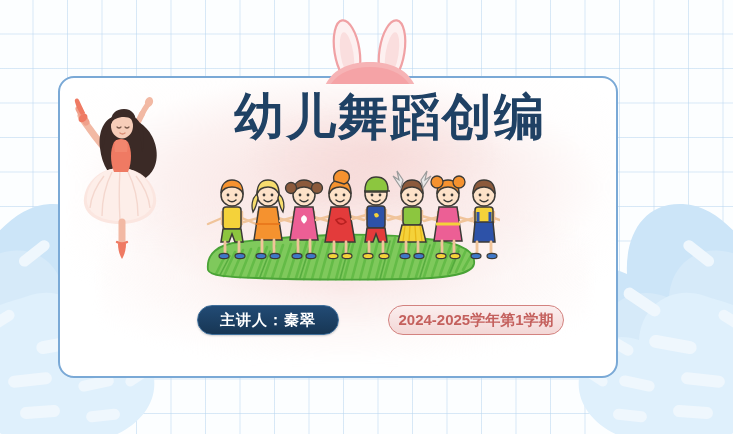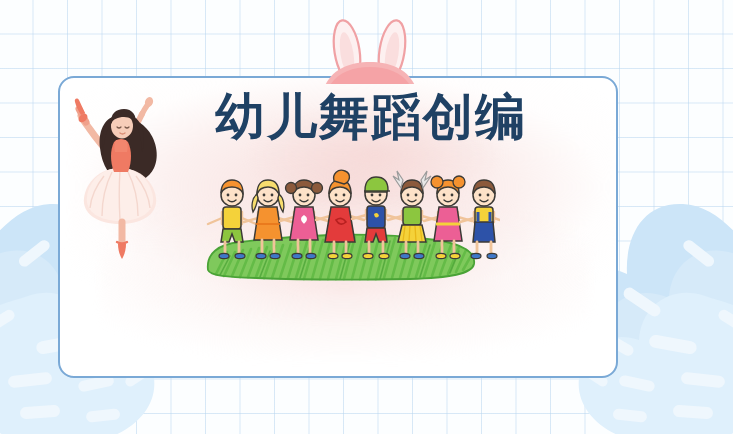--- a/index.html
+++ b/index.html
@@ -63,21 +63,21 @@
   
   .title{
     position:absolute;left:196px;top:88px;width:350px;
     z-index:5;
     font-family:Liberation Sans, sans-serif;
     font-size:50px;line-height:58px;
     font-weight:700;
     color:#1f4164;
     letter-spacing:2px;
     white-space:nowrap;
-    text-align:center;
+    text-align:right;
   }
   
   .kids{position:absolute;left:200px;top:162px;width:300px;height:120px;z-index:5;}
   .kids svg{width:100%;height:100%;display:block;}
   
   .pill-row{position:absolute;left:0;top:303px;width:100%;height:34px;z-index:7;}
   .pill{
     position:absolute;height:30px;border-radius:16px;
     display:flex;align-items:center;justify-content:center;
     box-sizing:border-box;
@@ -425,14 +425,18 @@
         <ellipse cx="292" cy="94" rx="5" ry="2.6" fill="#3f78c8" stroke="#3c3a36" stroke-width="1.2"></ellipse>
         <circle cx="284" cy="33" r="11" fill="#fde2c8" stroke="#3c3a36" stroke-width="1.5"></circle>
         <path d="M273 32 C273 22 278 18 284 18 C291 18 295 23 295 32 C292 26 288 25 284 25 C279 25 275 27 273 32 Z" fill="#8b5a3c" stroke="#3c3a36" stroke-width="1.4"></path>
         <circle cx="280" cy="33" r="1.4" fill="#3c3a36"></circle>
           <circle cx="288" cy="33" r="1.4" fill="#3c3a36"></circle>
         <path d="M280 38 q4 3.5 8 0" stroke="#3c3a36" stroke-width="1.4" fill="none" stroke-linecap="round"></path>
       </g>
     </svg>
   </div>
 
+  <div class="pill-row">
+    <div class="pill pill-speaker">主讲人：秦翠</div>
+    <div class="pill pill-term">2024-2025学年第1学期</div>
+  </div>
 
 </div>
 
 </body></html>

